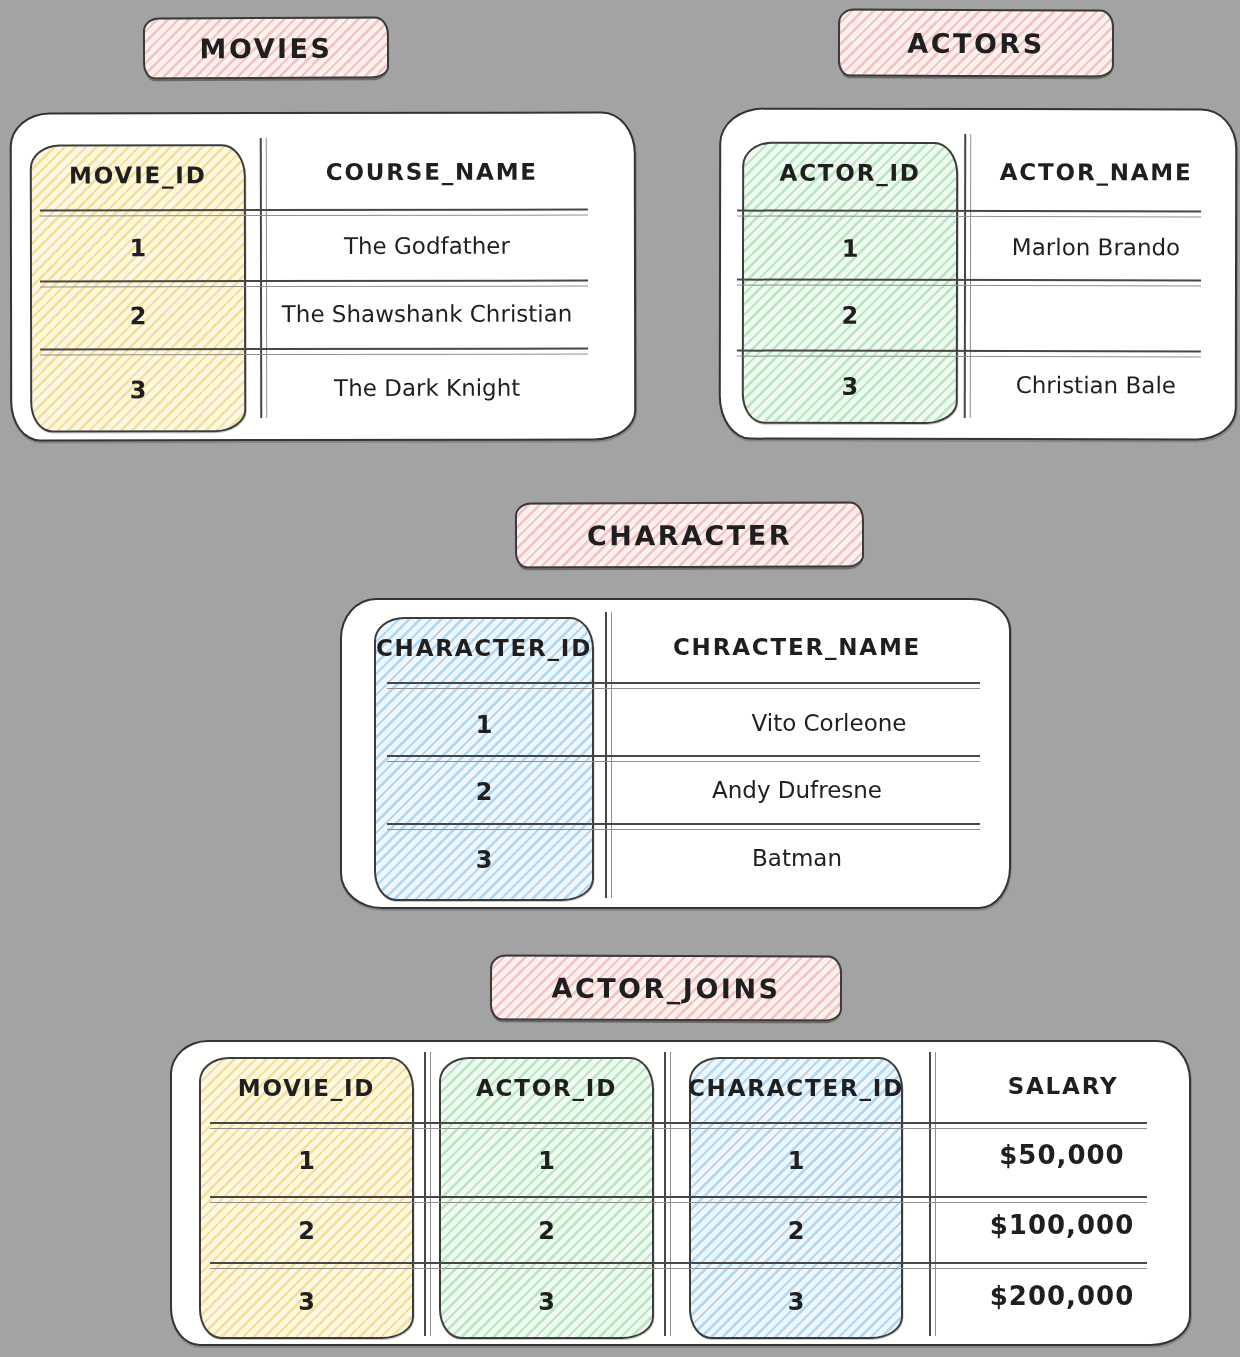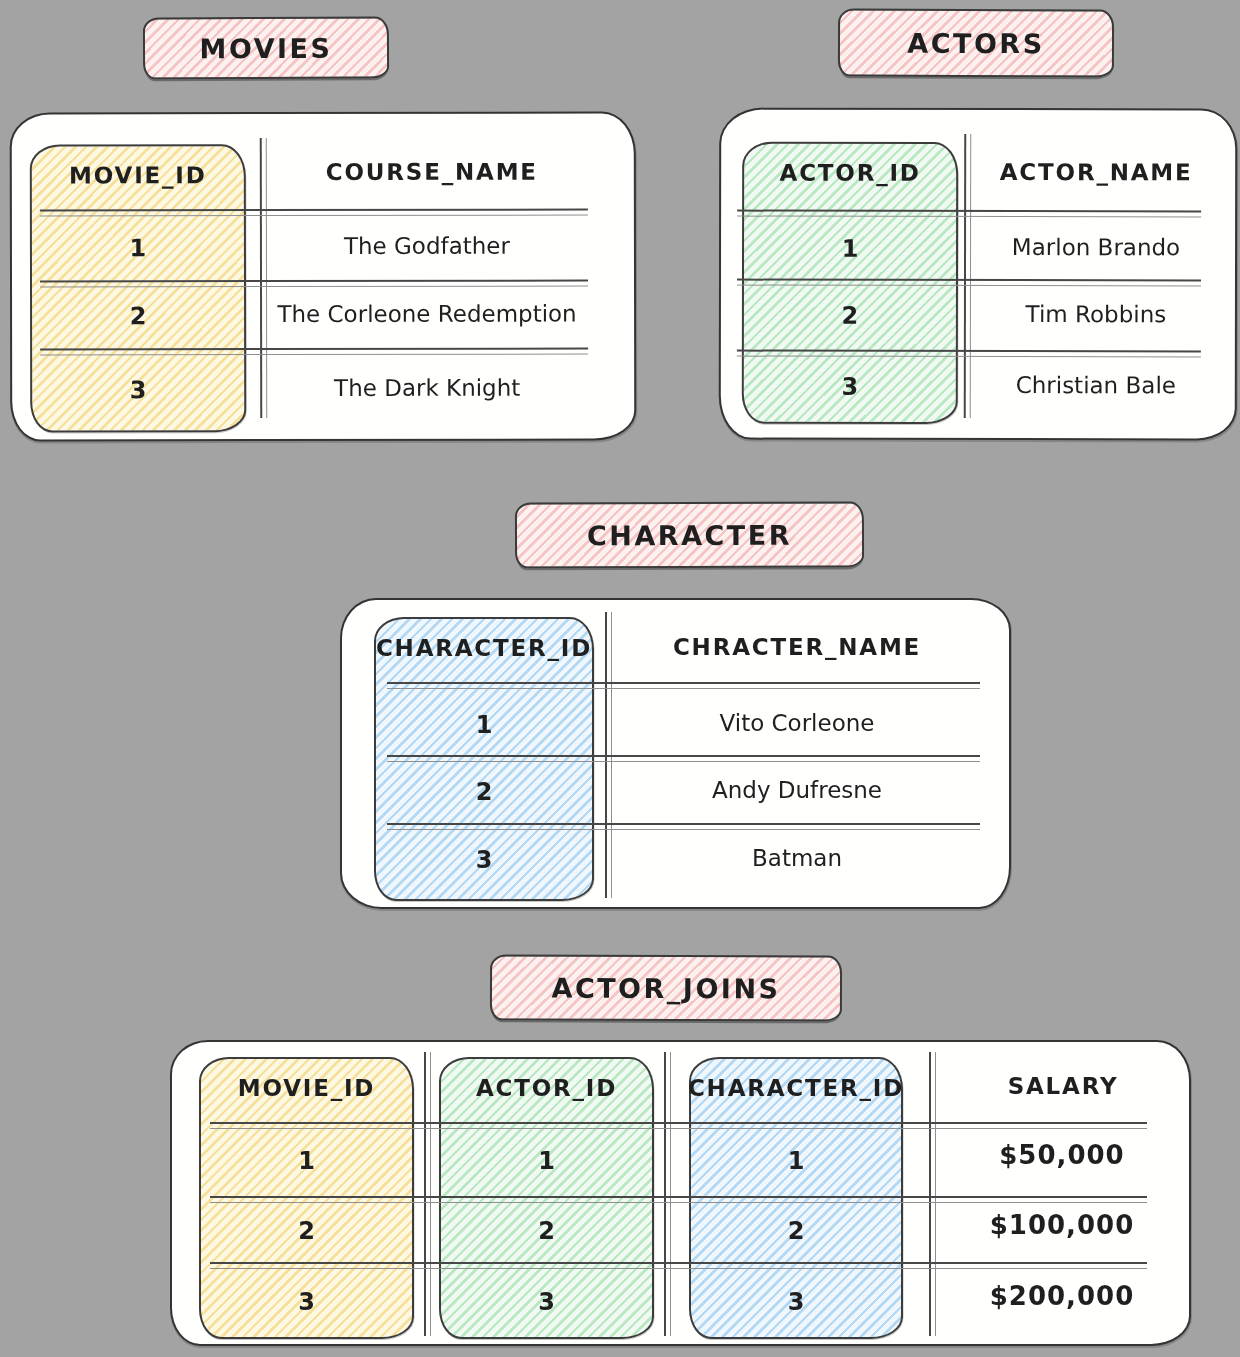--- a/index.html
+++ b/index.html
@@ -104,21 +104,21 @@
   .card-movies .n1{left:240px;top:106px;width:350px;height:52px;}
   .card-movies .n2{left:240px;top:174px;width:350px;height:52px;}
   .card-movies .n3{left:240px;top:248px;width:350px;height:52px;}
 
   .card-actors .nhead{left:250px;top:40px;width:250px;height:44px;}
   .card-actors .n1{left:245px;top:111px;width:260px;height:52px;}
   .card-actors .n2{left:245px;top:178px;width:260px;height:52px;}
   .card-actors .n3{left:245px;top:249px;width:260px;height:52px;}
 
   .card-character .nhead{left:270px;top:25px;width:370px;height:44px;}
-  .card-character .n1{left:265px;top:97px;width:380px;height:52px;}
+  .card-character .n1{left:265px;top:97px;width:380px;height:52px;padding-left:32px;}
   .card-character .n2{left:265px;top:164px;width:380px;height:52px;}
   .card-character .n3{left:265px;top:232px;width:380px;height:52px;}
 
   .card-actor-joins .nhead{left:775px;top:22px;width:232px;height:44px;}
   .card-actor-joins .n1{left:770px;top:87px;width:240px;height:52px;}
   .card-actor-joins .n2{left:770px;top:157px;width:240px;height:52px;}
   .card-actor-joins .n3{left:770px;top:228px;width:240px;height:52px;}
 </style>
 </head>
 <body>
@@ -135,42 +135,41 @@
       <div class="cell num r1">1</div>
       <div class="cell num r2">2</div>
       <div class="cell num r3">3</div>
     </div>
     <div class="vline"></div>
     <div class="hline h1"></div>
     <div class="hline h2"></div>
     <div class="hline h3"></div>
     <div class="cell colhead nhead">COURSE_NAME</div>
     <div class="cell val n1">The Godfather</div>
-    <div class="cell val n2">The Corleone Redemption</div>
+    <div class="cell val n2">The Shawshank Christian</div>
     <div class="cell val n3">The Dark Knight</div>
   </div>
 
   <div class="badge badge-actors">
     <span>ACTORS</span>
   </div>
 
   <div class="card card-actors">
     <div class="pill hatch-green pill-actors">
       <div class="cell colhead">ACTOR_ID</div>
       <div class="cell num r1">1</div>
       <div class="cell num r2">2</div>
       <div class="cell num r3">3</div>
     </div>
     <div class="vline"></div>
     <div class="hline h1"></div>
     <div class="hline h2"></div>
     <div class="hline h3"></div>
     <div class="cell colhead nhead">ACTOR_NAME</div>
     <div class="cell val n1">Marlon Brando</div>
-    <div class="cell val n2">Tim Robbins</div>
     <div class="cell val n3">Christian Bale</div>
   </div>
 
   <div class="badge badge-character">
     <span>CHARACTER</span>
   </div>
 
   <div class="card card-character">
     <div class="pill hatch-blue pill-character">
       <div class="cell colhead">CHARACTER_ID</div>

